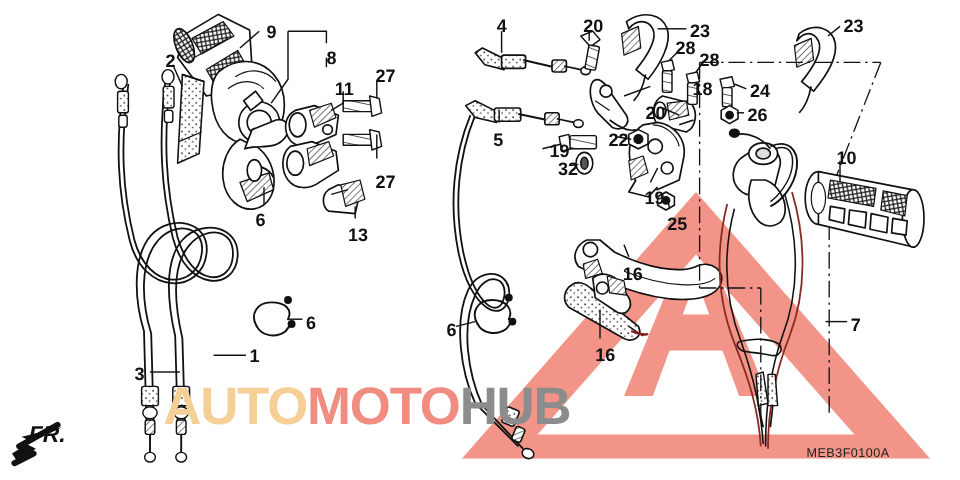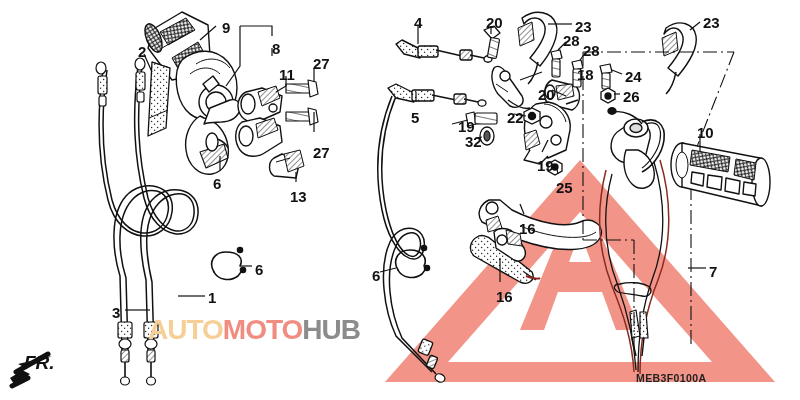--- a/index.html
+++ b/index.html
@@ -3,22 +3,22 @@
 <meta charset="utf-8">
 <style>
   html,body{margin:0;padding:0;background:#fff;}
   body{width:800px;height:400px;overflow:hidden;
        font-family:"Liberation Sans", sans-serif;}
   #stage{position:relative;width:800px;height:400px;background:#ffffff;}
   #art{position:absolute;left:0;top:0;width:800px;height:400px;}
   .lbl{position:absolute;font-family:"Liberation Sans",sans-serif;
        font-size:15px;font-weight:700;color:#111;line-height:1;
        letter-spacing:0px;white-space:nowrap;}
-  #diagcode{position:absolute;left:636px;top:372px;font-size:10.5px;
-            font-weight:700;color:#222;letter-spacing:.4px;}
+  #diagcode{position:absolute;left:672px;top:372px;font-size:10.5px;
+            font-weight:400;color:#222;letter-spacing:.4px;}
   #frmark{position:absolute;left:24px;top:352px;font-size:19px;
           font-weight:700;font-style:italic;color:#111;}
 </style>
 </head>
 <body>
 
 <div id="stage">
 
   <svg id="art" viewBox="0 0 800 400" xmlns="http://www.w3.org/2000/svg">
     <defs>
@@ -377,21 +377,21 @@
       <path d="M476 138 L482 137"></path>
       <path d="M700 134 L700 152"></path>
       <path d="M542 152 L548 140"></path>
       <path d="M558 174 L556 164"></path>
       <path d="M524 214 L520 204"></path>
       <path d="M500 282 L500 258"></path>
       <path d="M706 268 L688 268"></path>
     </g>
   </svg>
 
-  <div style="position:absolute;left:148px;top:314px;font-size:28px;
+  <div style="position:absolute;left:136px;top:314px;font-size:44px;
               font-weight:700;letter-spacing:-1px;white-space:nowrap;
               font-family:'Liberation Sans',sans-serif;">
     <span style="color:#f5cf96;">AUTO</span><span style="color:#f08c80;">MOTO</span><span style="color:#8c8c8c;">HUB</span>
   </div>
 
   <div id="callouts">
       <div class="lbl" style="left: 222px; top: 20px;">9</div>
       <div class="lbl" style="left: 272px; top: 41px;">8</div>
       <div class="lbl" style="left: 138px; top: 44px;">2</div>
       <div class="lbl" style="left: 313px; top: 56px;">27</div>

